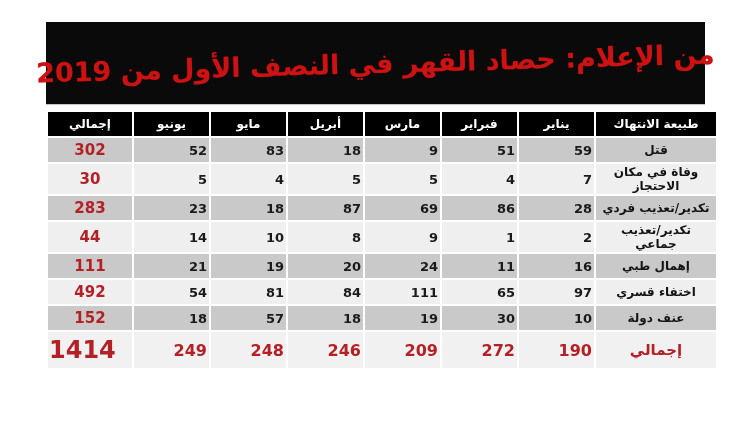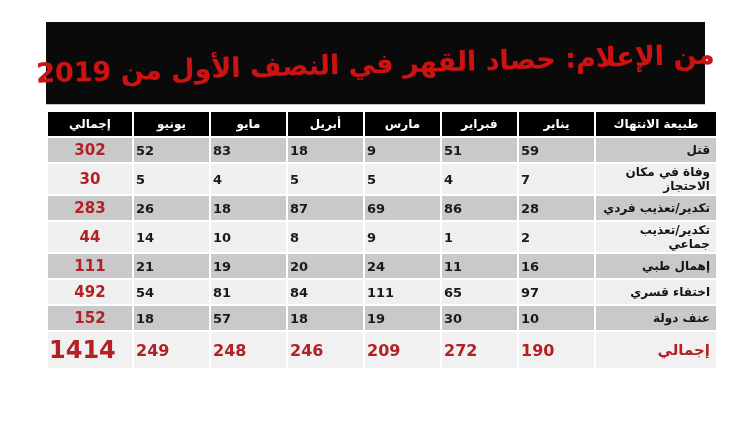--- a/index.html
+++ b/index.html
@@ -44,25 +44,25 @@
   }
   thead th{
     background:var(--header-bg);color:var(--header-text);
     font-size:12px;font-weight:bold;height:24px;
     padding:1px 4px;text-align:center;vertical-align:middle;
   }
   tbody tr.dark  > *{background:var(--row-dark);}
   tbody tr.light > *{background:var(--row-light);}
   tbody th.label{
     font-size:12px;font-weight:bold;color:#141414;
-    height:24px;padding:1px 6px;text-align:right;vertical-align:middle;
+    height:24px;padding:1px 6px;text-align:center;vertical-align:middle;
   }
   tbody td.val{
     font-size:13px;font-weight:bold;color:#1a1a1a;
-    text-align:left;vertical-align:middle;padding:0 2px;
+    text-align:right;vertical-align:middle;padding:0 2px;
   }
   tbody td.rowtotal{
     font-size:15px;font-weight:bold;color:var(--accent-red);
     text-align:center;vertical-align:middle;
   }
   tbody tr.totals > *{background:var(--totals-bg);}
   tbody tr.totals th.label{
     color:var(--accent-red);font-size:15px;height:36px;
   }
   tbody tr.totals td.val{
@@ -126,21 +126,21 @@
           <td class="val">5</td>
           <td class="rowtotal">30</td>
         </tr>
         <tr class="dark">
           <th class="label">تكدير/تعذيب فردي</th>
           <td class="val">28</td>
           <td class="val">86</td>
           <td class="val">69</td>
           <td class="val">87</td>
           <td class="val">18</td>
-          <td class="val">26</td>
+          <td class="val">23</td>
           <td class="rowtotal">283</td>
         </tr>
         <tr class="light">
           <th class="label">تكدير/تعذيب جماعي</th>
           <td class="val">2</td>
           <td class="val">1</td>
           <td class="val">9</td>
           <td class="val">8</td>
           <td class="val">10</td>
           <td class="val">14</td>

